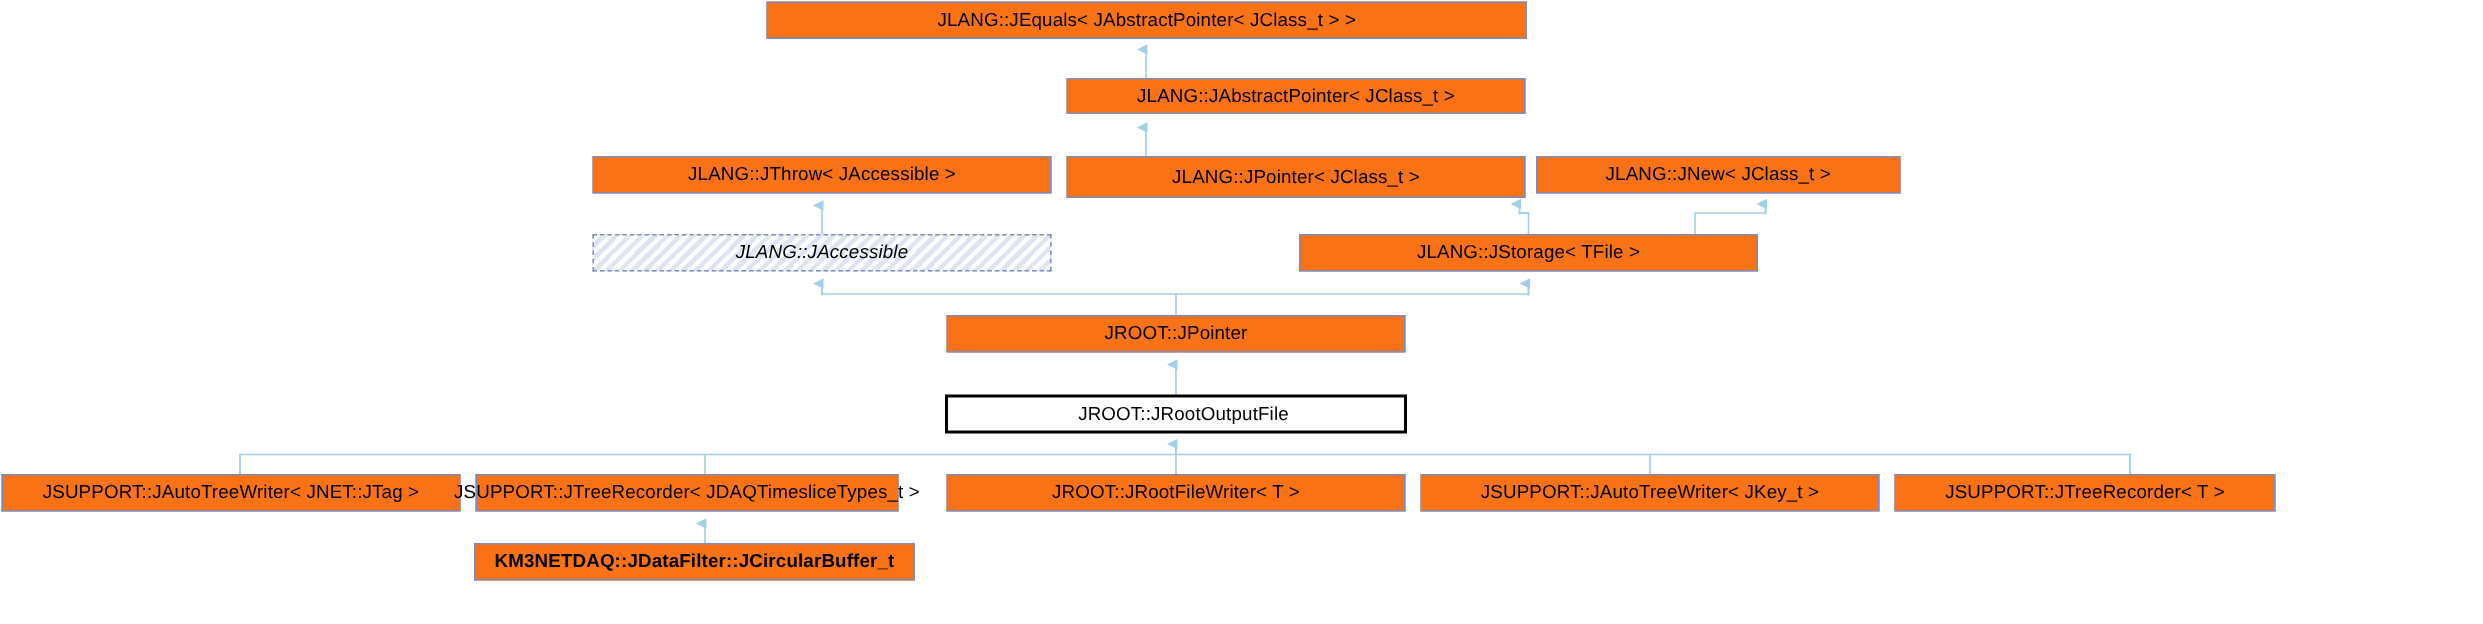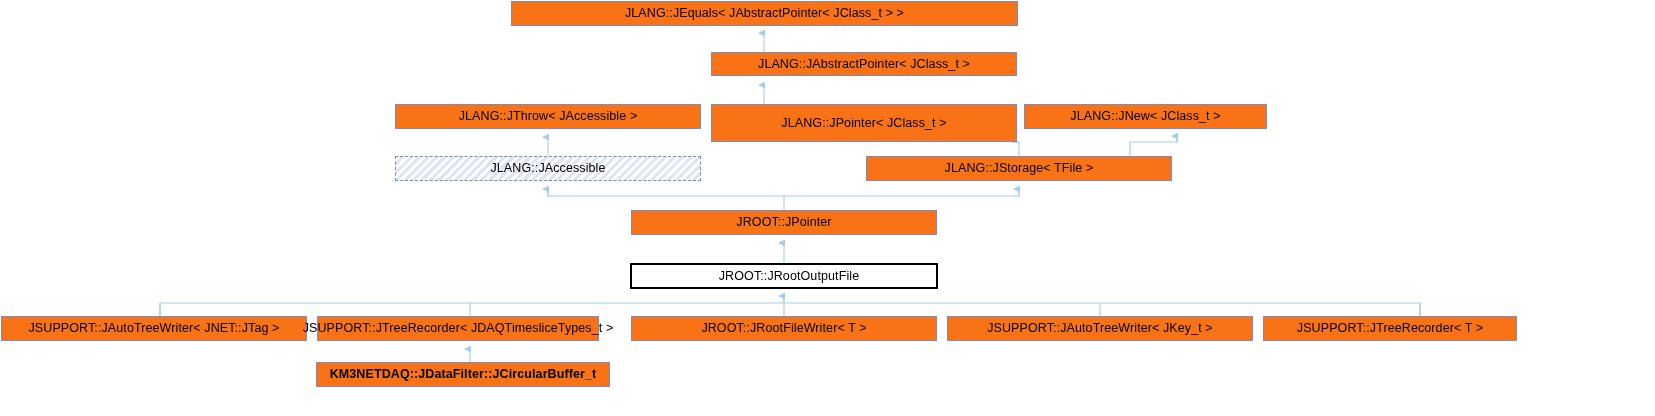--- a/index.html
+++ b/index.html
@@ -46,20 +46,21 @@
   .node.abstract {
     border: 1px dashed #7a8cc0;
     background-color: #f2f4fb;
     background-image: repeating-linear-gradient(
       -45deg,
       #ffffff 0px,
       #ffffff 3px,
       #dfe4f3 3px,
       #dfe4f3 6px
     );
+    font-style: italic;
   }
   .node .label {
     position: relative;
     z-index: 1;
     padding: 0 4px;
   }
   .node.abstract .label {
     background: transparent;
   }
 </style>
@@ -113,21 +114,21 @@
   <div id="node-layer">
       <div class="node" style="left: 511px; top: 1px; width: 507px; height: 25px;">
         <span class="label">JLANG::JEquals&lt; JAbstractPointer&lt; JClass_t &gt; &gt;</span>
       </div>
       <div class="node" style="left: 711px; top: 52px; width: 306px; height: 24px; text-align: right;">
         <span class="label">JLANG::JAbstractPointer&lt; JClass_t &gt;</span>
       </div>
       <div class="node" style="left: 395px; top: 104px; width: 306px; height: 25px;">
         <span class="label">JLANG::JThrow&lt; JAccessible &gt;</span>
       </div>
-      <div class="node" style="left: 711px; top: 104px; width: 306px; height: 38px;">
+      <div class="node" style="left: 711px; top: 104px; width: 306px; height: 28px;">
         <span class="label">JLANG::JPointer&lt; JClass_t &gt;</span>
       </div>
       <div class="node" style="left: 1024px; top: 104px; width: 243px; height: 25px;">
         <span class="label">JLANG::JNew&lt; JClass_t &gt;</span>
       </div>
       <div class="node abstract" style="left: 395px; top: 156px; width: 306px; height: 25px;">
         <span class="label">JLANG::JAccessible</span>
       </div>
       <div class="node" style="left: 866px; top: 156px; width: 306px; height: 25px;">
         <span class="label">JLANG::JStorage&lt; TFile &gt;</span>

